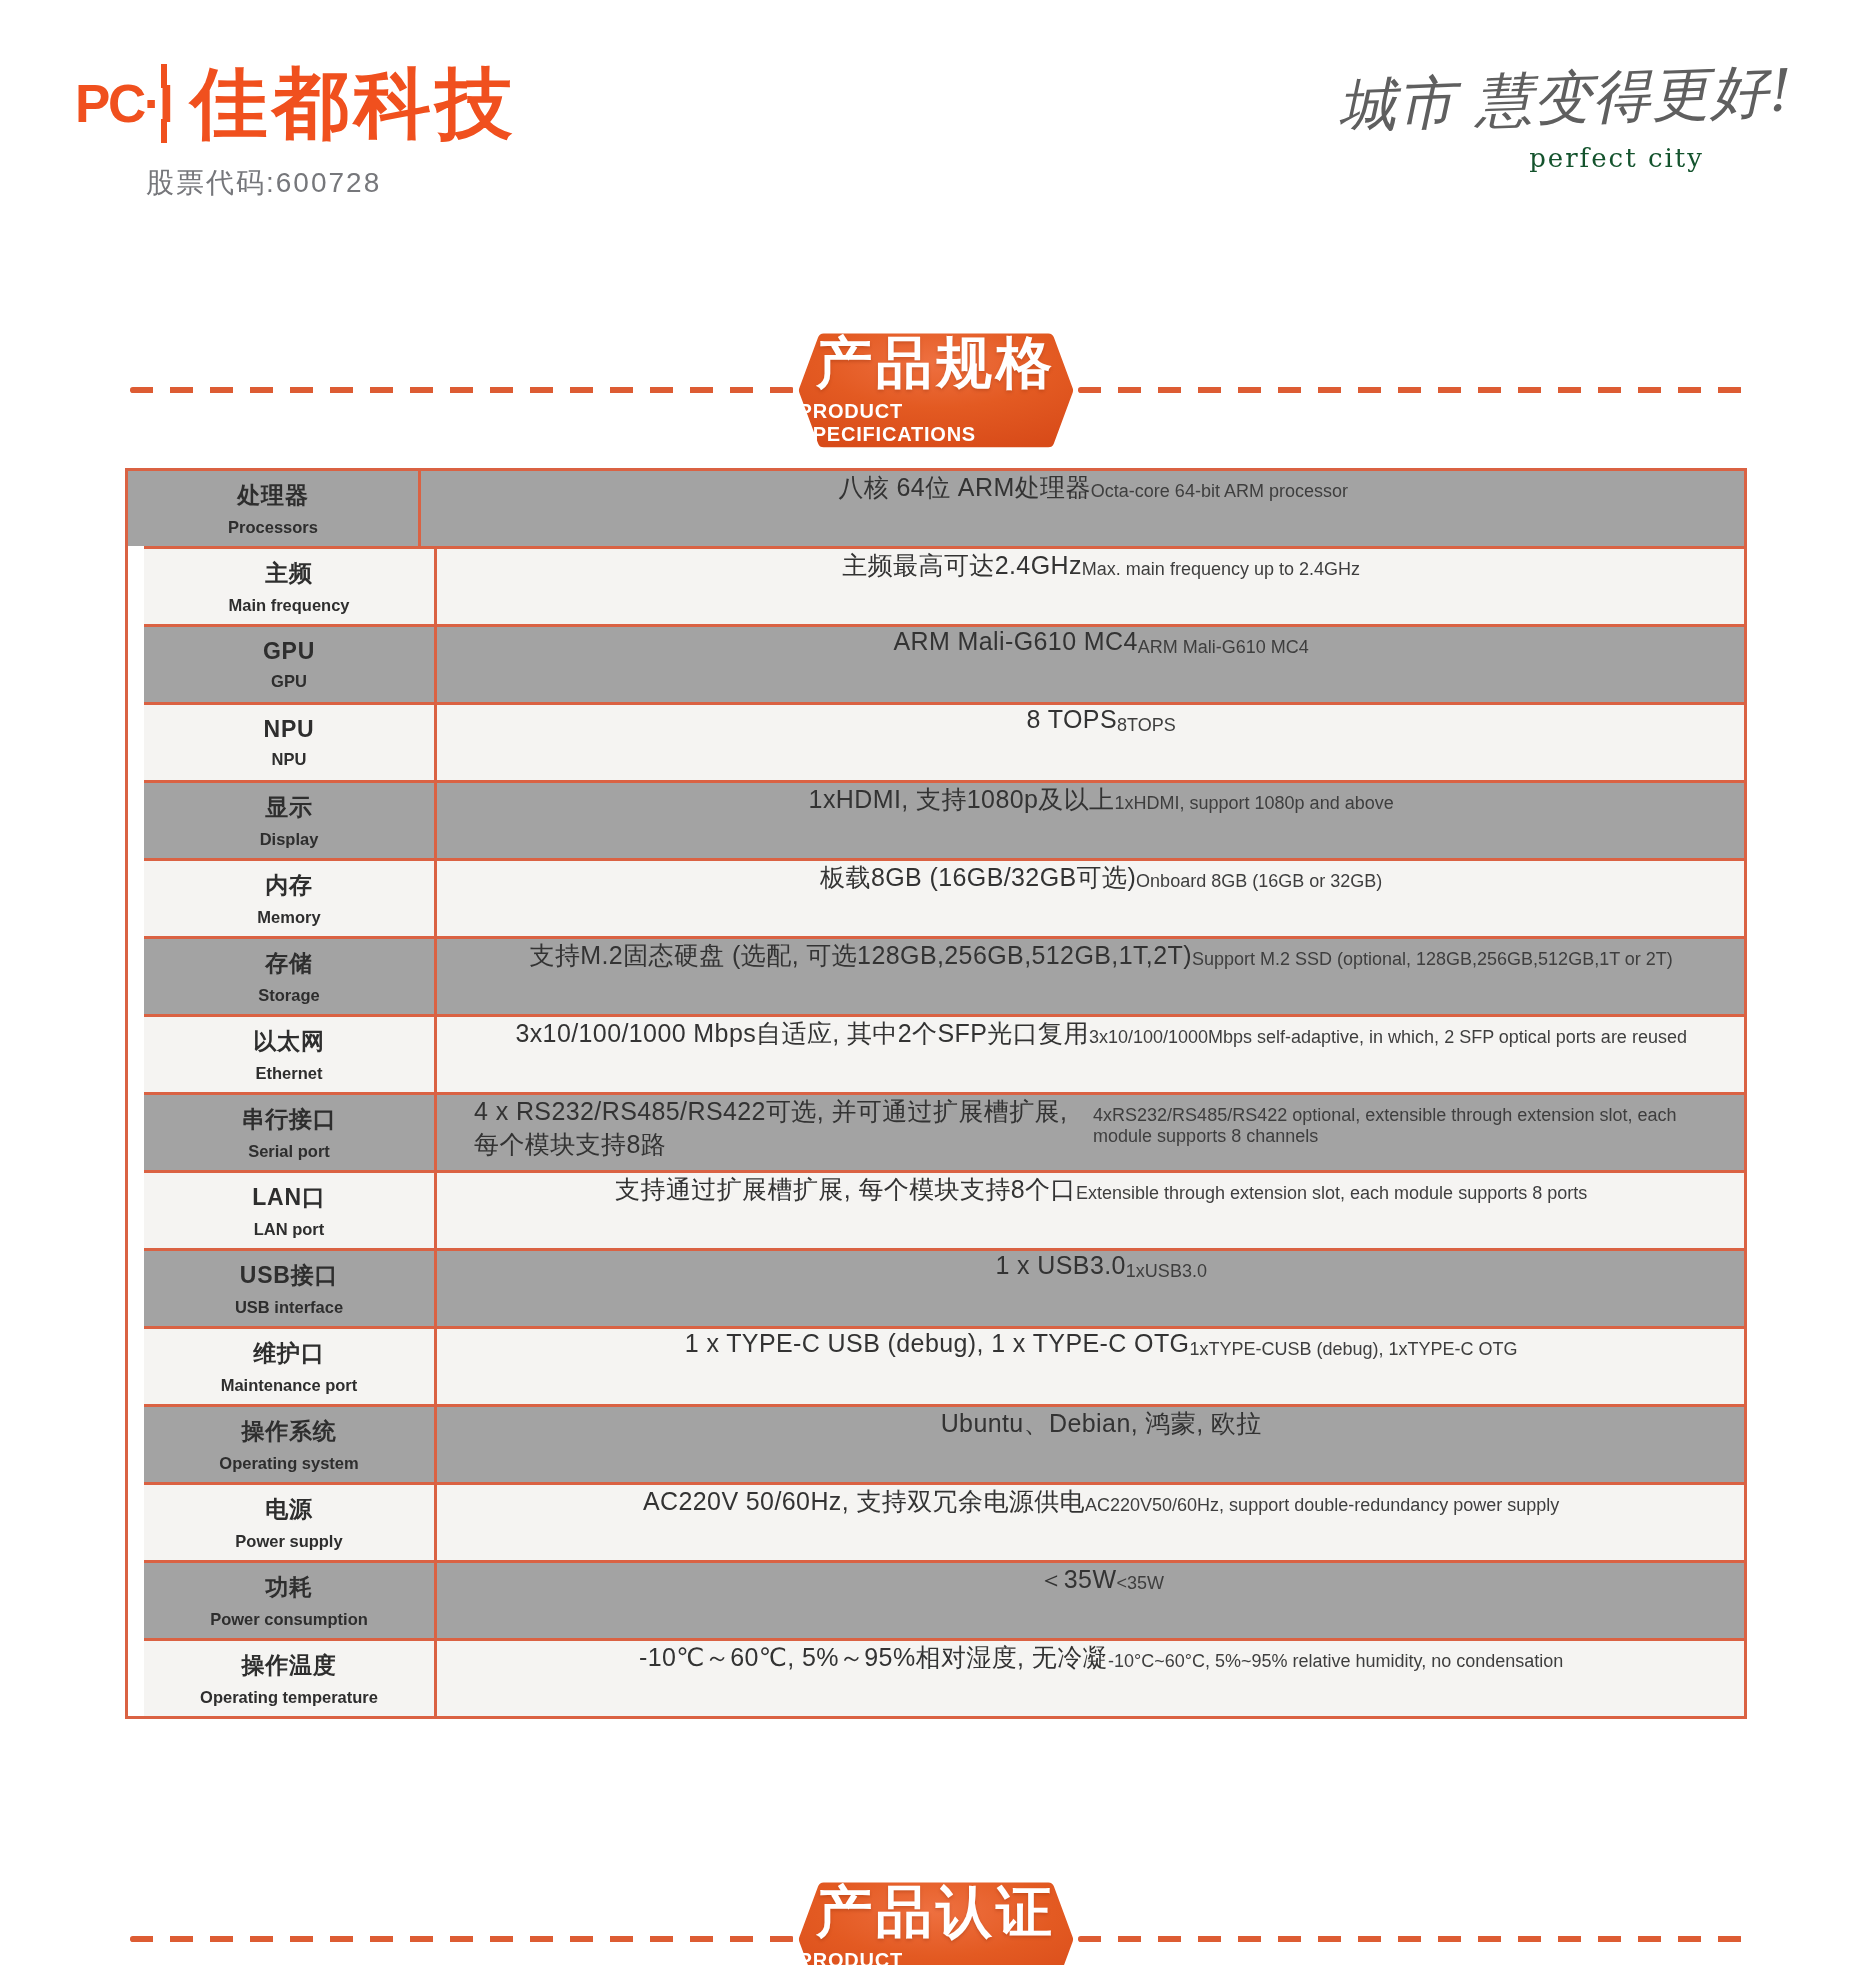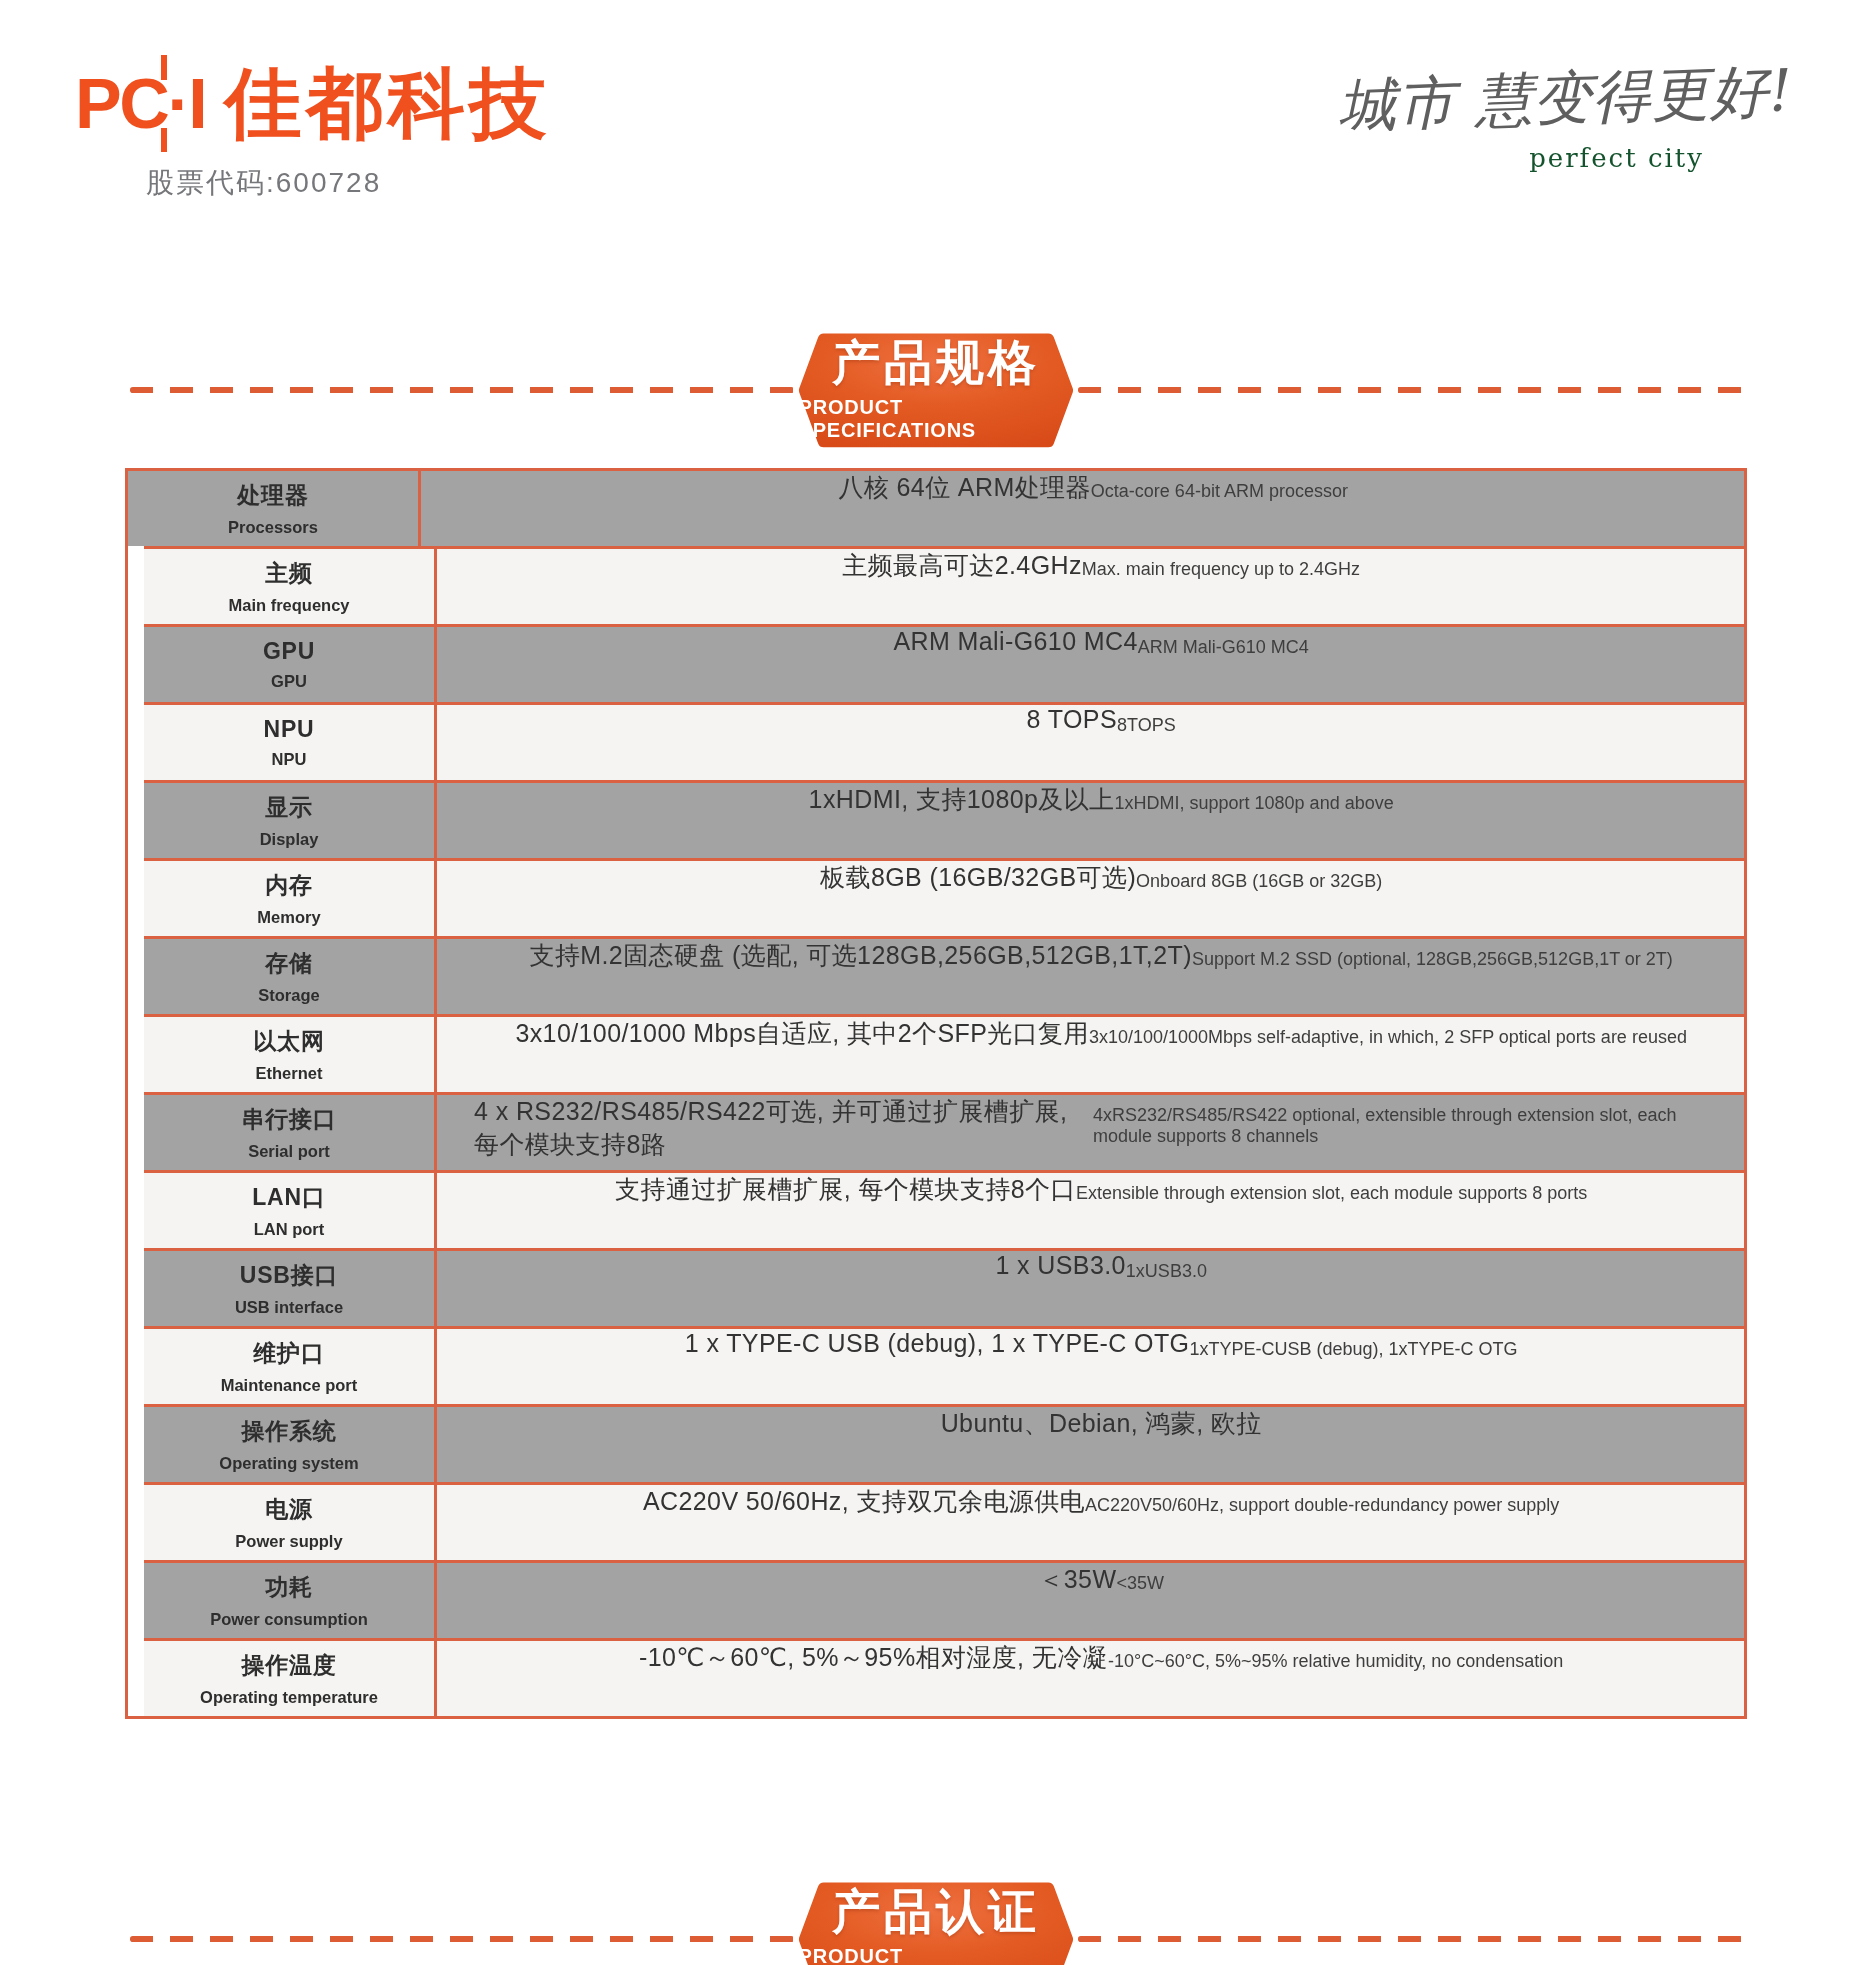--- a/index.html
+++ b/index.html
@@ -5,37 +5,37 @@
   html,body{margin:0;padding:0;}
   body{
     width:1872px;height:2540px;position:relative;background:#ffffff;
     font-family:"Liberation Sans","DejaVu Sans",sans-serif;
     -webkit-font-smoothing:antialiased;overflow:hidden;
   }
   .abs{position:absolute;}
 
   
   .logo{left:75px;top:65px;display:flex;align-items:center;color:#F0501E;}
-  .logo-latin{position:relative;font-size:70px;font-weight:900;letter-spacing:-2.4px;line-height:1;}
+  .logo-latin{position:relative;font-size:53px;font-weight:900;letter-spacing:-2.4px;line-height:1;}
   .tick{position:absolute;width:6.3px;height:24.4px;background:#F0501E;left:86px;}
   .tick-top{top:-13.4px;}
   .tick-bottom{bottom:-13.4px;}
   .logo-cn{font-size:77px;font-weight:900;letter-spacing:4.7px;margin-left:19px;line-height:1;}
   .stock-code{left:146px;top:164px;font-size:28px;color:#76777B;letter-spacing:2px;}
   .slogan{right:79px;top:67px;text-align:center;color:#5F5F5F;}
   .slogan-cn{font-family:"DejaVu Serif","Liberation Serif",serif;font-style:italic;font-size:58px;
     letter-spacing:0.8px;transform:rotate(-2deg);white-space:nowrap;line-height:1.1;}
   .slogan-en{font-family:"DejaVu Serif","Liberation Serif",serif;font-size:26px;color:#14532d;
     letter-spacing:2px;margin-top:12px;margin-left:102px;}
 
   
   .badge{width:275px;height:115px;left:50%;transform:translateX(-50%);}
   .badge svg{position:absolute;inset:0;}
   .badge-text{position:absolute;inset:0;display:flex;flex-direction:column;align-items:center;justify-content:center;color:#fff;}
-  .badge-cn{font-size:48px;font-weight:800;letter-spacing:3.9px;text-shadow:0 1.6px 3.1px rgba(120,30,0,.25);line-height:1;}
+  .badge-cn{font-size:56px;font-weight:800;letter-spacing:3.9px;text-shadow:0 1.6px 3.1px rgba(120,30,0,.25);line-height:1;}
   .badge-en{font-size:20px;font-weight:700;letter-spacing:0.8px;margin-top:8.6px;}
   .badge-spec{top:333px;}
   .badge-auth{top:1882px;}
   .dash{height:5.5px;background:repeating-linear-gradient(90deg,#DD5C33 0 23px,transparent 23px 40px);border-radius:2.8px;}
   .dash-1l{left:130px;width:664px;top:387px;}
   .dash-1r{left:1078px;width:665px;top:387px;}
   .dash-2l{left:130px;width:664px;top:1936px;}
   .dash-2r{left:1078px;width:665px;top:1936px;}
 
   

